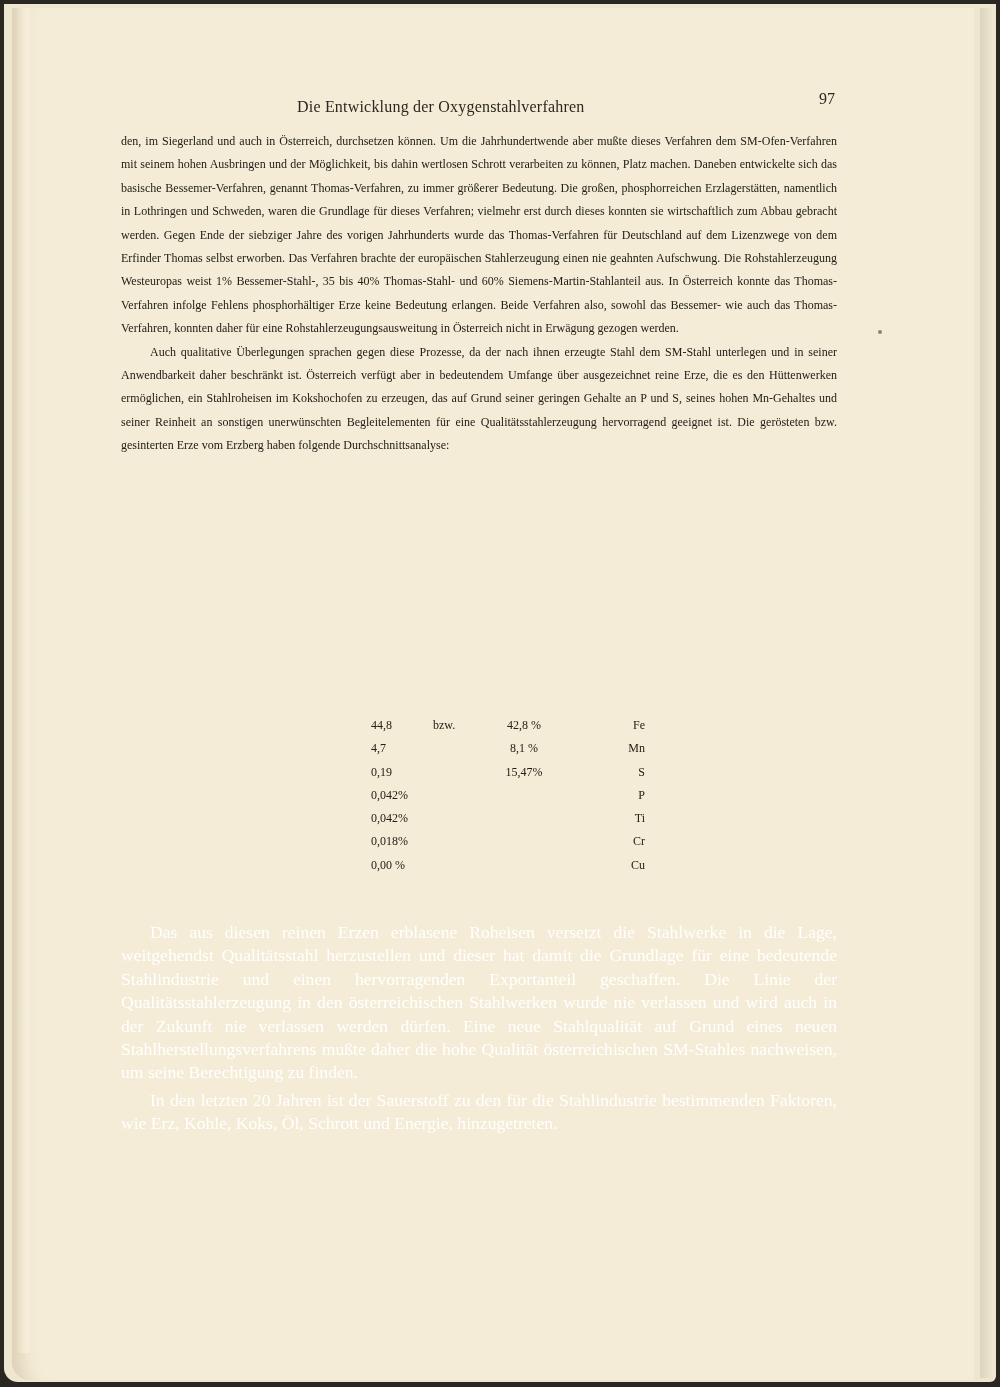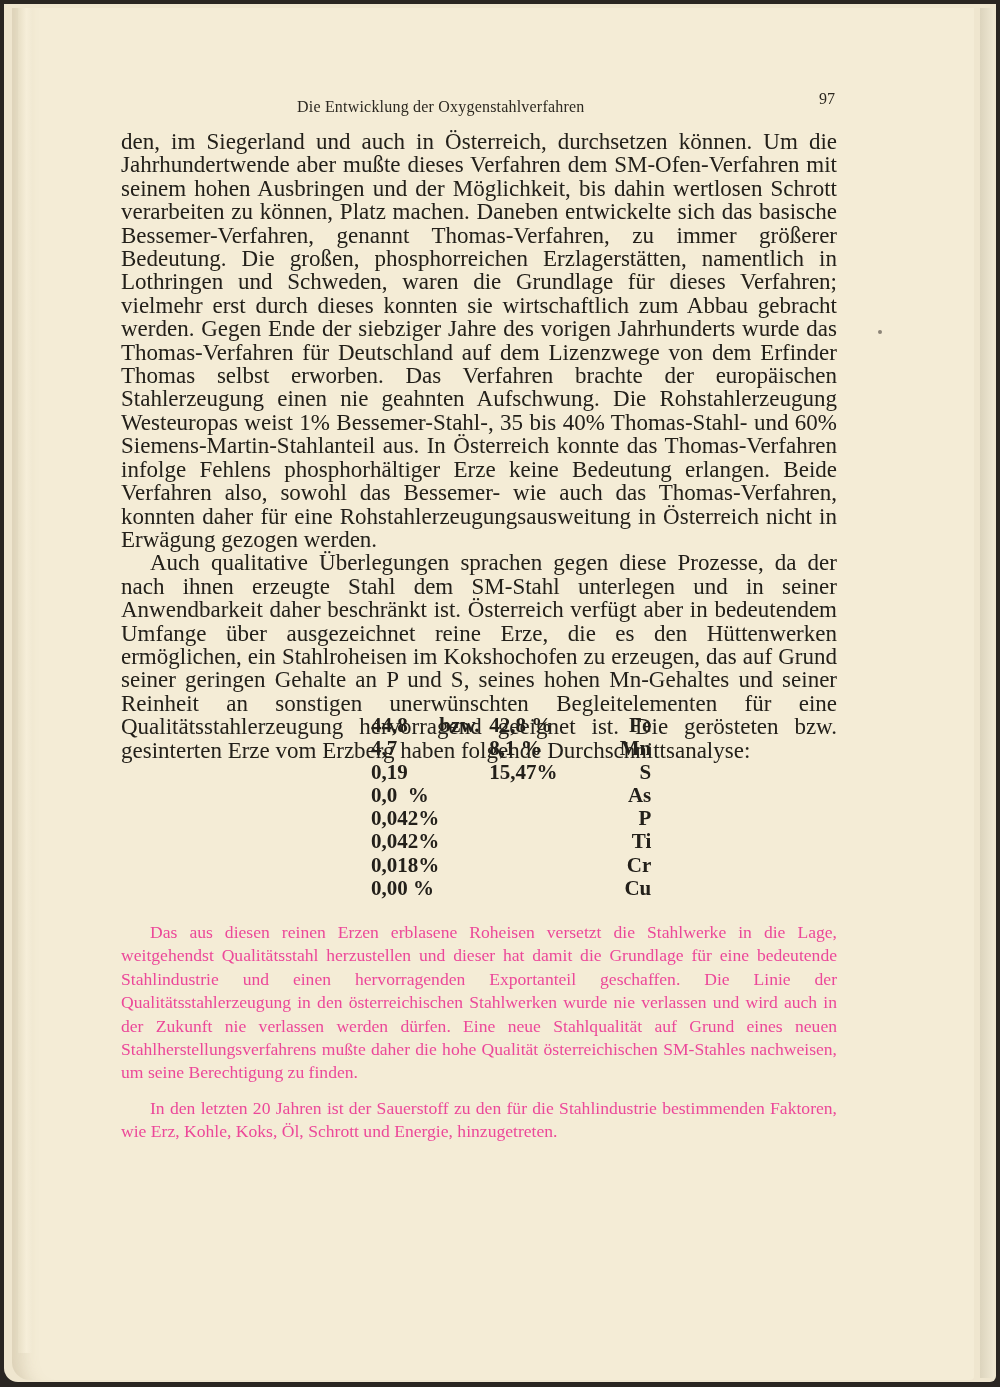--- a/index.html
+++ b/index.html
@@ -32,39 +32,38 @@
       border-radius: 50%; background: #8b8477;
     }
     .running-head {
       position: absolute; top: 90px; left: 120px; width: 715px;
       font-family: "Liberation Serif", serif; font-size: 16px; color: #2c2820;
     }
     .running-title { position: absolute; left: 177px; top: 8px; letter-spacing: 0.2px; }
     .page-number { position: absolute; right: 0; top: 0; }
     .content {
       position: absolute; left: 121px; top: 130px; width: 716px;
-      font-family: "Liberation Serif", serif; font-size: 23px; line-height: 23.4px;
+      font-family: "Liberation Serif", serif; font-size: 12px; line-height: 23.4px;
       color: #23201a; text-align: justify;
     }
     .content p { margin: 0; }
     .indent { text-indent: 29px; }
     .analysis-table {
       position: absolute; left: 371px; top: 714px;
-      font-family: "Liberation Serif", serif; font-size: 21px; color: #23201a;
+      font-family: "Liberation Serif", serif; font-size: 12px; color: #23201a;
       border-collapse: collapse;
-      font-weight: bold;
     }
     .analysis-table td { padding: 0; height: 23.3px; line-height: 23.3px; white-space: pre; }
     .col-a { width: 62px; text-align: left; }
     .col-bzw { width: 50px; text-align: left; margin-left: 37px; }
-    .col-b { width: 82px; text-align: left; padding-right: 0; }
+    .col-b { width: 82px; text-align: center; padding-right: 0; }
     .col-el { width: 60px; text-align: right; padding-left: 20px !important; }
     .p2 { position: absolute; left: 121px; top: 921px; width: 716px;
       font-family: "Liberation Serif", serif; font-size: 17.6px; line-height: 23.4px;
-      color: #ec4899; text-align: justify; }
+      color: #ffffff; text-align: justify; }
     .p2 p { margin: 0; }
   </style>
 </head>
 <body>
 
 <div class="page-stack"></div>
 <div class="page"></div>
 <div class="gutter"></div>
 <div class="right-edge"></div>
 <div class="speck"></div>
@@ -93,26 +92,20 @@
         <td class="col-b">8,1 %</td>
         <td class="col-el">Mn</td>
       </tr>
       <tr>
         <td class="col-a">0,19</td>
         <td class="col-bzw"></td>
         <td class="col-b">15,47%</td>
         <td class="col-el">S</td>
       </tr>
       <tr>
-        <td class="col-a">0,0  %</td>
-        <td class="col-bzw"></td>
-        <td class="col-b"></td>
-        <td class="col-el">As</td>
-      </tr>
-      <tr>
         <td class="col-a">0,042%</td>
         <td class="col-bzw"></td>
         <td class="col-b"></td>
         <td class="col-el">P</td>
       </tr>
       <tr>
         <td class="col-a">0,042%</td>
         <td class="col-bzw"></td>
         <td class="col-b"></td>
         <td class="col-el">Ti</td>
@@ -127,14 +120,14 @@
         <td class="col-a">0,00 %</td>
         <td class="col-bzw"></td>
         <td class="col-b"></td>
         <td class="col-el">Cu</td>
       </tr>
     </tbody>
 </table>
 
 <div class="p2">
   <p class="indent">Das aus diesen reinen Erzen erblasene Roheisen versetzt die Stahlwerke in die Lage, weitgehendst Qualitätsstahl herzustellen und dieser hat damit die Grundlage für eine bedeutende Stahlindustrie und einen hervorragenden Exportanteil geschaffen. Die Linie der Qualitätsstahlerzeugung in den österreichischen Stahlwerken wurde nie verlassen und wird auch in der Zukunft nie verlassen werden dürfen. Eine neue Stahlqualität auf Grund eines neuen Stahlherstellungsverfahrens mußte daher die hohe Qualität österreichischen SM-Stahles nachweisen, um seine Berechtigung zu finden.</p>
-  <p class="indent" style="margin-top:12px">In den letzten 20 Jahren ist der Sauerstoff zu den für die Stahlindustrie bestimmenden Faktoren, wie Erz, Kohle, Koks, Öl, Schrott und Energie, hinzugetreten.</p>
+  <p class="indent" style="margin-top:4px">In den letzten 20 Jahren ist der Sauerstoff zu den für die Stahlindustrie bestimmenden Faktoren, wie Erz, Kohle, Koks, Öl, Schrott und Energie, hinzugetreten.</p>
 </div>
 
 </body></html>

